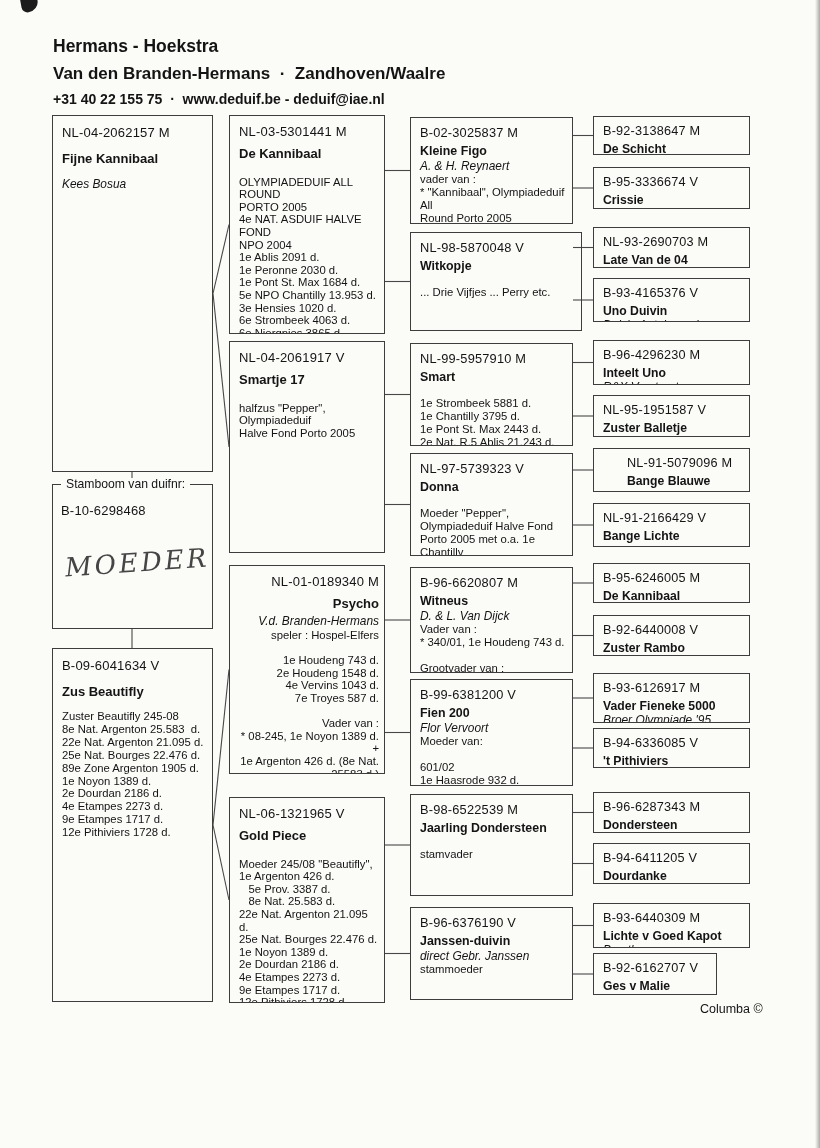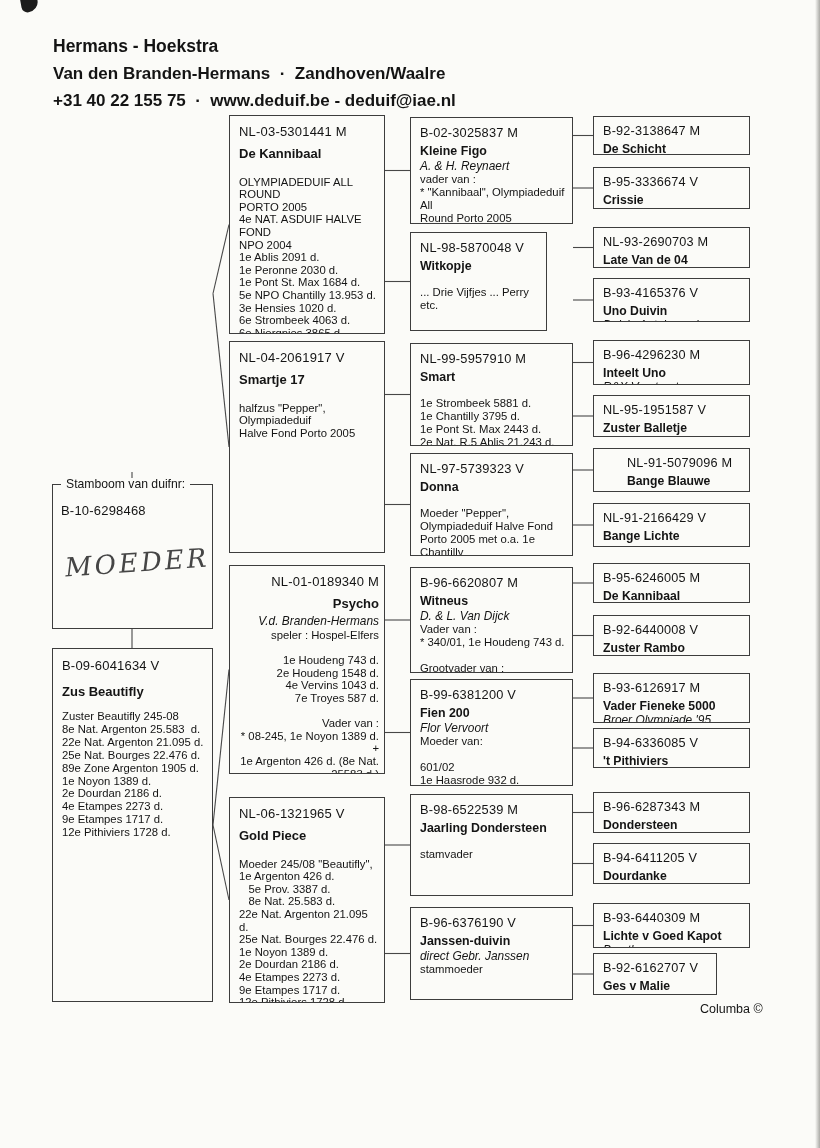--- a/index.html
+++ b/index.html
@@ -1,21 +1,21 @@
 <!DOCTYPE html>
 <html><head>
 <meta charset="utf-8">
 <style>
   html,body{margin:0;padding:0;background:#e8e8e4;}
   .page{position:relative;width:820px;height:1148px;background:#fbfbf8;overflow:hidden;
         font-family:"Liberation Sans",sans-serif;color:#141414;}
   
   .h-title{position:absolute;left:53px;top:36px;font-size:17.5px;font-weight:bold;white-space:pre;}
   .h-sub{position:absolute;left:53px;top:64px;font-size:17px;font-weight:bold;white-space:pre;}
-  .h-contact{position:absolute;left:53px;top:91px;font-size:17px;font-weight:bold;white-space:pre;}
+  .h-contact{position:absolute;left:53px;top:91px;font-size:14px;font-weight:bold;white-space:pre;}
   
   .box{position:absolute;border:1px solid #3d3d3d;box-sizing:border-box;
        padding:6px 5px 4px 9px;overflow:hidden;background:transparent;}
   .ring{font-size:13px;letter-spacing:.2px;margin:2px 0 7px;}
   .name{font-size:13px;font-weight:bold;margin:0;}
   .breeder{font-size:11.9px;font-style:italic;margin:1px 0 0;}
   .line{font-size:11.3px;line-height:12.9px;min-height:12.9px;white-space:pre-wrap;}
   .g1 .ring{margin:3px 0 11px}
   .g1 .name{margin:0 0 11px}
   .g2 .name{margin:0 0 2px}
@@ -87,20 +87,25 @@
       <line x1="573" y1="974" x2="593" y2="974"></line>
     </svg>
 
   <fieldset class="subject">
     <legend>Stamboom van duifnr:</legend>
     <div class="subject-ring">B-10-6298468</div>
     <div class="handwritten">MOEDER</div>
   </fieldset>
 
   <div class="footer">Columba ©</div>
+<div class="box g1" style="left: 52px; top: 115px; width: 161px; height: 357px;">
+      <div class="ring">NL-04-2062157 M</div>
+      <div class="name">Fijne Kannibaal</div>
+      <div class="breeder">Kees Bosua</div>
+    </div>
     <div class="box g1" style="left: 52px; top: 648px; width: 161px; height: 354px;">
       <div class="ring">B-09-6041634 V</div>
       <div class="name">Zus Beautifly</div>
       <div class="line">Zuster Beautifly 245-08</div>
       <div class="line">8e Nat. Argenton 25.583  d.</div>
       <div class="line">22e Nat. Argenton 21.095 d.</div>
       <div class="line">25e Nat. Bourges 22.476 d.</div>
       <div class="line">89e Zone Argenton 1905 d.</div>
       <div class="line">1e Noyon 1389 d.</div>
       <div class="line">2e Dourdan 2186 d.</div>
@@ -164,21 +169,21 @@
       <div class="line">12e Pithiviers 1728 d.</div>
     </div>
     <div class="box g3" style="left: 410px; top: 117px; width: 163px; height: 107px;">
       <div class="ring">B-02-3025837 M</div>
       <div class="name">Kleine Figo</div>
       <div class="breeder">A. &amp; H. Reynaert</div>
       <div class="line">vader van :</div>
       <div class="line">* "Kannibaal", Olympiadeduif All</div>
       <div class="line">Round Porto 2005</div>
     </div>
-    <div class="box g3" style="left: 410px; top: 232px; width: 137px; height: 99px;">
+    <div class="box g3" style="left: 410px; top: 232px; width: 172px; height: 99px;">
       <div class="ring">NL-98-5870048 V</div>
       <div class="name">Witkopje</div>
       <div class="line"></div>
       <div class="line">... Drie Vijfjes ... Perry etc.</div>
     </div>
     <div class="box g3" style="left: 410px; top: 343px; width: 163px; height: 103px;">
       <div class="ring">NL-99-5957910 M</div>
       <div class="name">Smart</div>
       <div class="line"></div>
       <div class="line">1e Strombeek 5881 d.</div>

